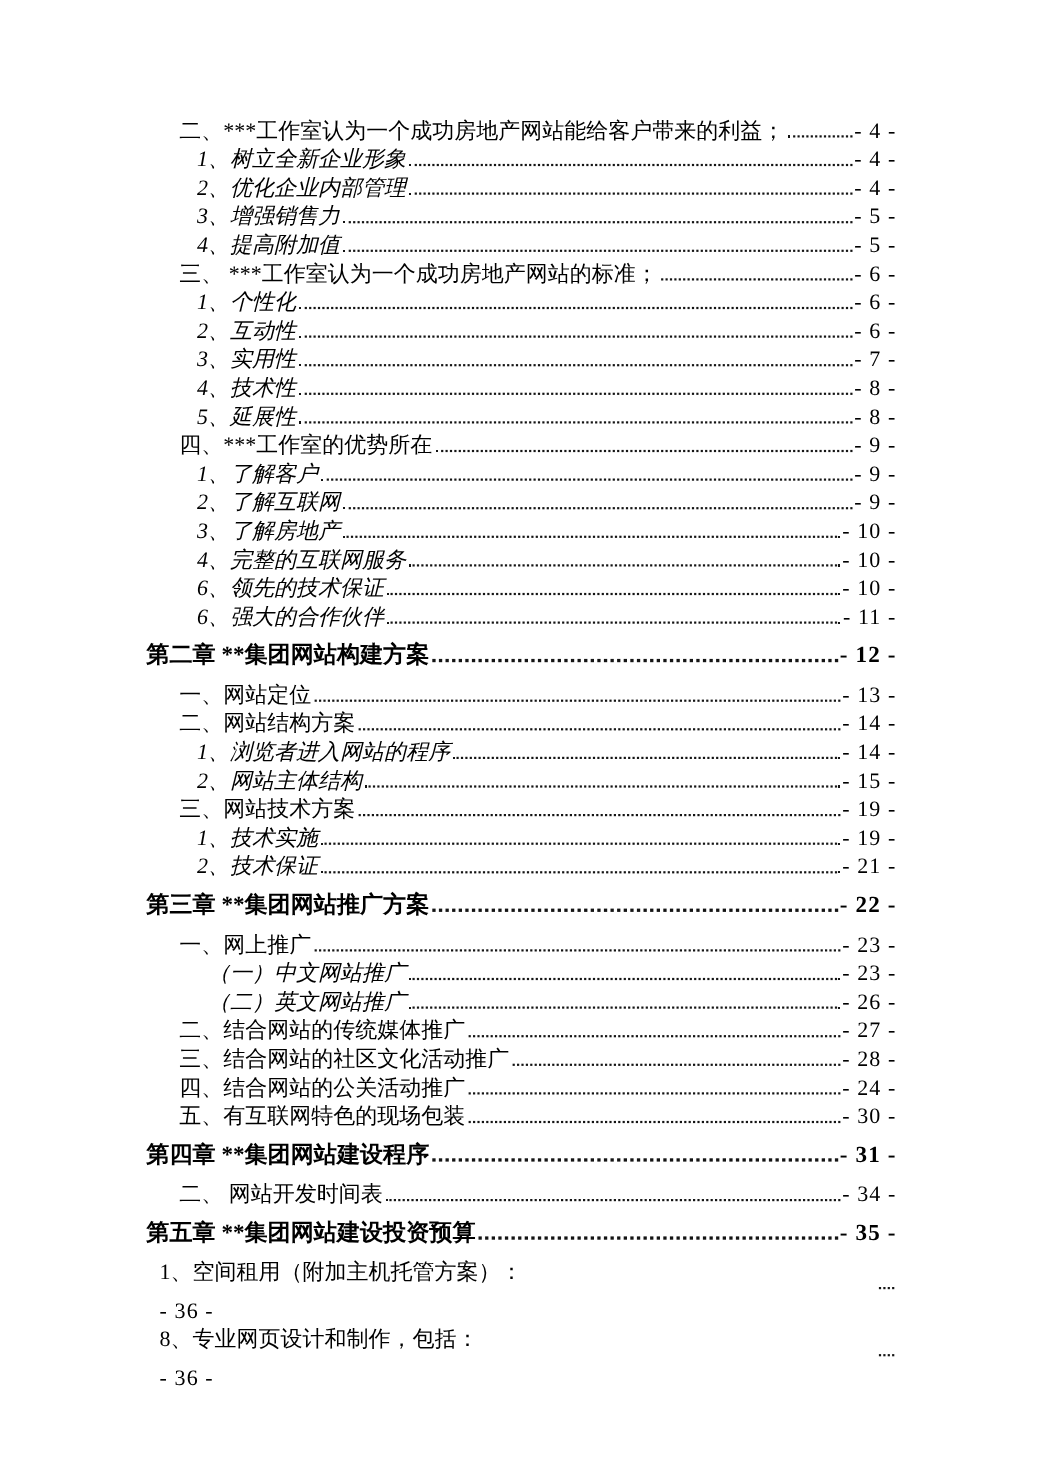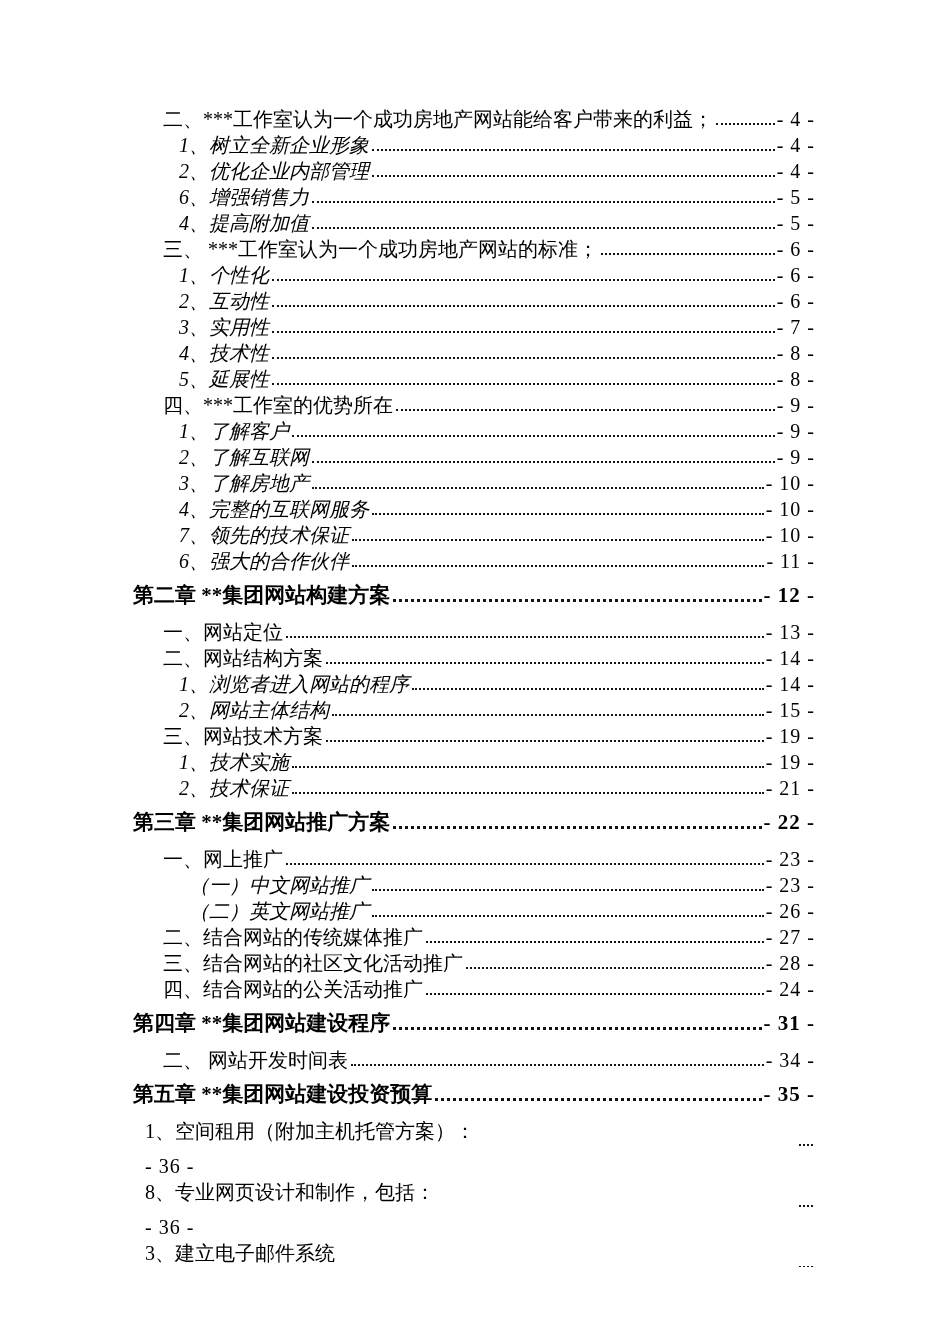--- a/index.html
+++ b/index.html
@@ -97,21 +97,21 @@
         <span class="title">1、树立全新企业形象</span>
         <span class="leader"></span>
         <span class="pg">- 4 -</span>
       </div>
       <div class="row subsection">
         <span class="title">2、优化企业内部管理</span>
         <span class="leader"></span>
         <span class="pg">- 4 -</span>
       </div>
       <div class="row subsection">
-        <span class="title">6、增强销售力</span>
+        <span class="title">3、增强销售力</span>
         <span class="leader"></span>
         <span class="pg">- 5 -</span>
       </div>
       <div class="row subsection">
         <span class="title">4、提高附加值</span>
         <span class="leader"></span>
         <span class="pg">- 5 -</span>
       </div>
       <div class="row section">
         <span class="title">三、 ***工作室认为一个成功房地产网站的标准；</span>
@@ -162,21 +162,21 @@
         <span class="title">3、了解房地产</span>
         <span class="leader"></span>
         <span class="pg">- 10 -</span>
       </div>
       <div class="row subsection">
         <span class="title">4、完整的互联网服务</span>
         <span class="leader"></span>
         <span class="pg">- 10 -</span>
       </div>
       <div class="row subsection">
-        <span class="title">7、领先的技术保证</span>
+        <span class="title">6、领先的技术保证</span>
         <span class="leader"></span>
         <span class="pg">- 10 -</span>
       </div>
       <div class="row subsection">
         <span class="title">6、强大的合作伙伴</span>
         <span class="leader"></span>
         <span class="pg">- 11 -</span>
       </div>
       <div class="row chapter">
         <span class="title">第二章 **集团网站构建方案</span>
@@ -245,20 +245,25 @@
       </div>
       <div class="row section">
         <span class="title">三、结合网站的社区文化活动推广</span>
         <span class="leader"></span>
         <span class="pg">- 28 -</span>
       </div>
       <div class="row section">
         <span class="title">四、结合网站的公关活动推广</span>
         <span class="leader"></span>
         <span class="pg">- 24 -</span>
+      </div>
+      <div class="row section">
+        <span class="title">五、有互联网特色的现场包装</span>
+        <span class="leader"></span>
+        <span class="pg">- 30 -</span>
       </div>
       <div class="row chapter">
         <span class="title">第四章 **集团网站建设程序</span>
         <span class="leader"></span>
         <span class="pg">- 31 -</span>
       </div>
       <div class="row section">
         <span class="title">二、 网站开发时间表</span>
         <span class="leader"></span>
         <span class="pg">- 34 -</span>

